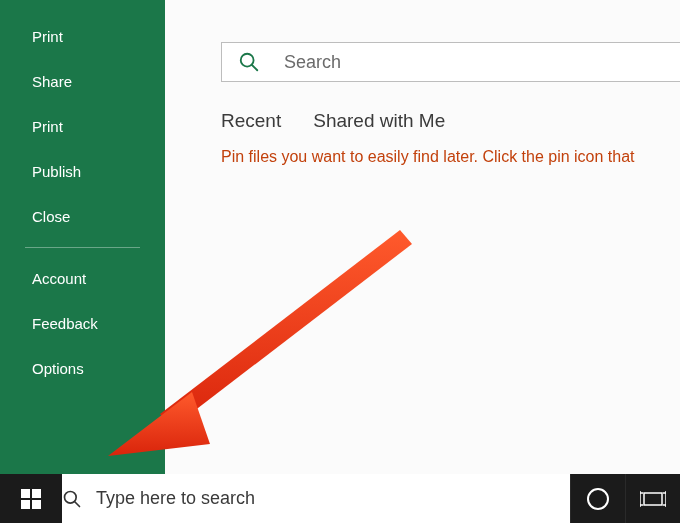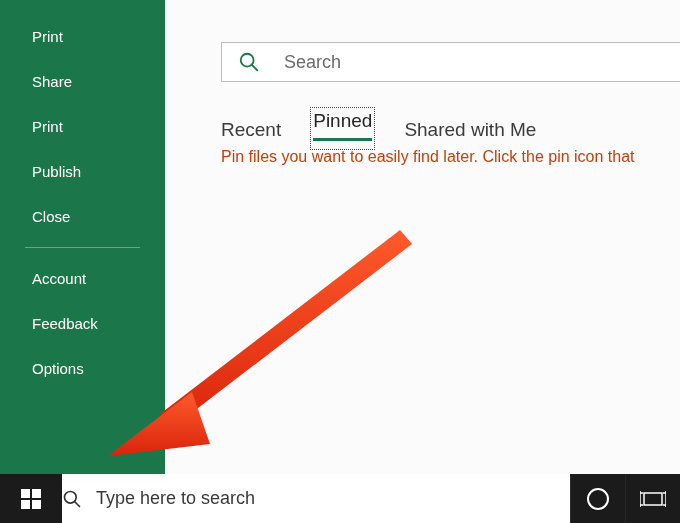--- a/index.html
+++ b/index.html
@@ -188,24 +188,20 @@
         </svg>
         <span class="search-placeholder">Search</span>
       </div>
     </div>
 
     <div class="tabs">
       <div class="tab">
         <span>Recent</span>
         
       </div>
-      <div class="tab active">
-        <span>Pinned</span>
-        <span class="underline"></span>
-      </div>
       <div class="tab">
         <span>Shared with Me</span>
         
       </div>
     </div>
 
     <div class="message">Pin files you want to easily find later. Click the pin icon that </div>
   </div>
 </div>
 

